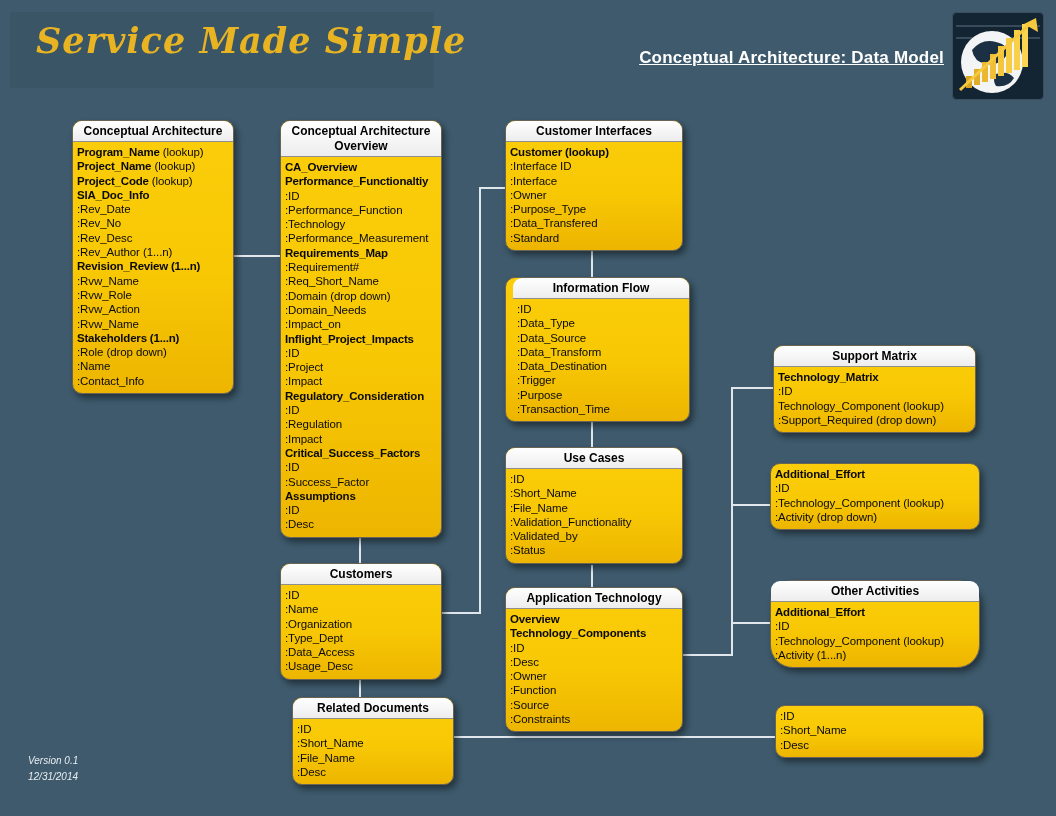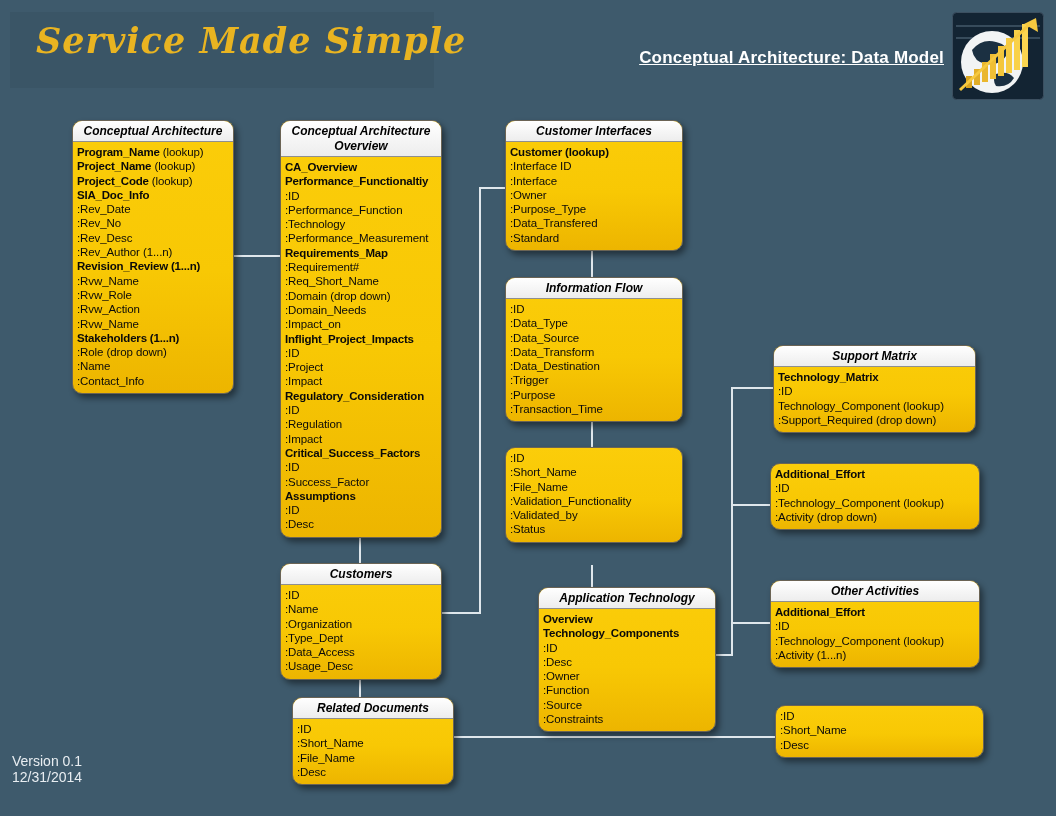--- a/index.html
+++ b/index.html
@@ -32,33 +32,33 @@
   .entity{
     position:absolute;
     background:linear-gradient(180deg,#FBCD0A 0%, var(--box-fill) 55%, var(--box-fill-dark) 100%);
     border:1px solid var(--box-border); border-radius:10px;
     box-shadow:3px 4px 6px rgba(0,0,0,0.45);
   }
   .entity-header{
     background:linear-gradient(180deg,#FFFFFF 0%, #EDEDED 100%);
     border-bottom:1px solid #8F8F8F; border-radius:9px 9px 0 0;
     font-size:12px; font-weight:bold; color:#000; text-align:center;
-    padding:3px 1px 2px 1px; line-height:15px;font-style:italic;
+    padding:3px 1px 2px 1px; line-height:15px;
   }
   .entity-body{ padding:3px 2px 5px 4px; }
   .field{
     font-size:11.5px; line-height:14.3px; color:#0A0A0A;
     white-space:nowrap; overflow:hidden; letter-spacing:-0.1px;
   }
   .fb{ font-weight:bold; letter-spacing:-0.2px; }
   #connector-layer{ position:absolute; left:0; top:0; width:1056px; height:816px; }
   #connector-layer polyline{ fill:none; stroke:var(--connector); stroke-width:2; }
   #footer{
-    position:absolute; left:12px; top:753px;
-    font-size:14px; color:#E8EDF1; line-height:16px;
+    position:absolute; left:28px; top:753px;
+    font-size:10px; font-style:italic; color:#E8EDF1; line-height:16px;
   }
 </style>
 </head>
 <body>
 
 <div id="canvas">
 
   <div id="brand-banner"></div>
   <div id="brand">Service Made Simple</div>
   <div id="page-title">Conceptual Architecture: Data Model</div>
@@ -159,44 +159,45 @@
         <div class="entity-body">
           <div class="field"><span class="fb">Customer (lookup)</span><span></span></div>
           <div class="field"><span class="fb"></span><span>:Interface ID</span></div>
           <div class="field"><span class="fb"></span><span>:Interface</span></div>
           <div class="field"><span class="fb"></span><span>:Owner</span></div>
           <div class="field"><span class="fb"></span><span>:Purpose_Type</span></div>
           <div class="field"><span class="fb"></span><span>:Data_Transfered</span></div>
           <div class="field"><span class="fb"></span><span>:Standard</span></div>
         </div>
       </div>
-      <div class="entity" style="left: 505px; top: 277px; width: 176px;">
+      <div class="entity" style="left: 505px; top: 277px; width: 176px; padding-left: 7px;">
         <div class="entity-header">Information Flow</div>
         <div class="entity-body">
           <div class="field"><span class="fb"></span><span>:ID</span></div>
           <div class="field"><span class="fb"></span><span>:Data_Type</span></div>
           <div class="field"><span class="fb"></span><span>:Data_Source</span></div>
           <div class="field"><span class="fb"></span><span>:Data_Transform</span></div>
           <div class="field"><span class="fb"></span><span>:Data_Destination</span></div>
           <div class="field"><span class="fb"></span><span>:Trigger</span></div>
           <div class="field"><span class="fb"></span><span>:Purpose</span></div>
           <div class="field"><span class="fb"></span><span>:Transaction_Time</span></div>
         </div>
       </div>
       <div class="entity" style="left: 505px; top: 447px; width: 176px;">
+        <div class="entity-header">Use Cases</div>
         <div class="entity-body">
           <div class="field"><span class="fb"></span><span>:ID</span></div>
           <div class="field"><span class="fb"></span><span>:Short_Name</span></div>
           <div class="field"><span class="fb"></span><span>:File_Name</span></div>
           <div class="field"><span class="fb"></span><span>:Validation_Functionality</span></div>
           <div class="field"><span class="fb"></span><span>:Validated_by</span></div>
           <div class="field"><span class="fb"></span><span>:Status</span></div>
         </div>
       </div>
-      <div class="entity" style="left: 505px; top: 587px; width: 176px; margin-left: 33px;">
+      <div class="entity" style="left: 505px; top: 587px; width: 176px;">
         <div class="entity-header">Application Technology</div>
         <div class="entity-body">
           <div class="field"><span class="fb">Overview</span><span></span></div>
           <div class="field"><span class="fb">Technology_Components</span><span></span></div>
           <div class="field"><span class="fb"></span><span>:ID</span></div>
           <div class="field"><span class="fb"></span><span>:Desc</span></div>
           <div class="field"><span class="fb"></span><span>:Owner</span></div>
           <div class="field"><span class="fb"></span><span>:Function</span></div>
           <div class="field"><span class="fb"></span><span>:Source</span></div>
           <div class="field"><span class="fb"></span><span>:Constraints</span></div>
@@ -232,21 +233,21 @@
         </div>
       </div>
       <div class="entity" style="left: 770px; top: 463px; width: 208px;">
         <div class="entity-body">
           <div class="field"><span class="fb">Additional_Effort</span><span></span></div>
           <div class="field"><span class="fb"></span><span>:ID</span></div>
           <div class="field"><span class="fb"></span><span>:Technology_Component (lookup)</span></div>
           <div class="field"><span class="fb"></span><span>:Activity (drop down)</span></div>
         </div>
       </div>
-      <div class="entity" style="left: 770px; top: 580px; width: 208px;">
+      <div class="entity" style="left: 770px; top: 580px; width: 208px; border-radius: 23px;">
         <div class="entity-header">Other Activities</div>
         <div class="entity-body">
           <div class="field"><span class="fb">Additional_Effort</span><span></span></div>
           <div class="field"><span class="fb"></span><span>:ID</span></div>
           <div class="field"><span class="fb"></span><span>:Technology_Component (lookup)</span></div>
           <div class="field"><span class="fb"></span><span>:Activity (1...n)</span></div>
         </div>
       </div>
       <div class="entity" style="left: 775px; top: 705px; width: 207px;">
         <div class="entity-body">

